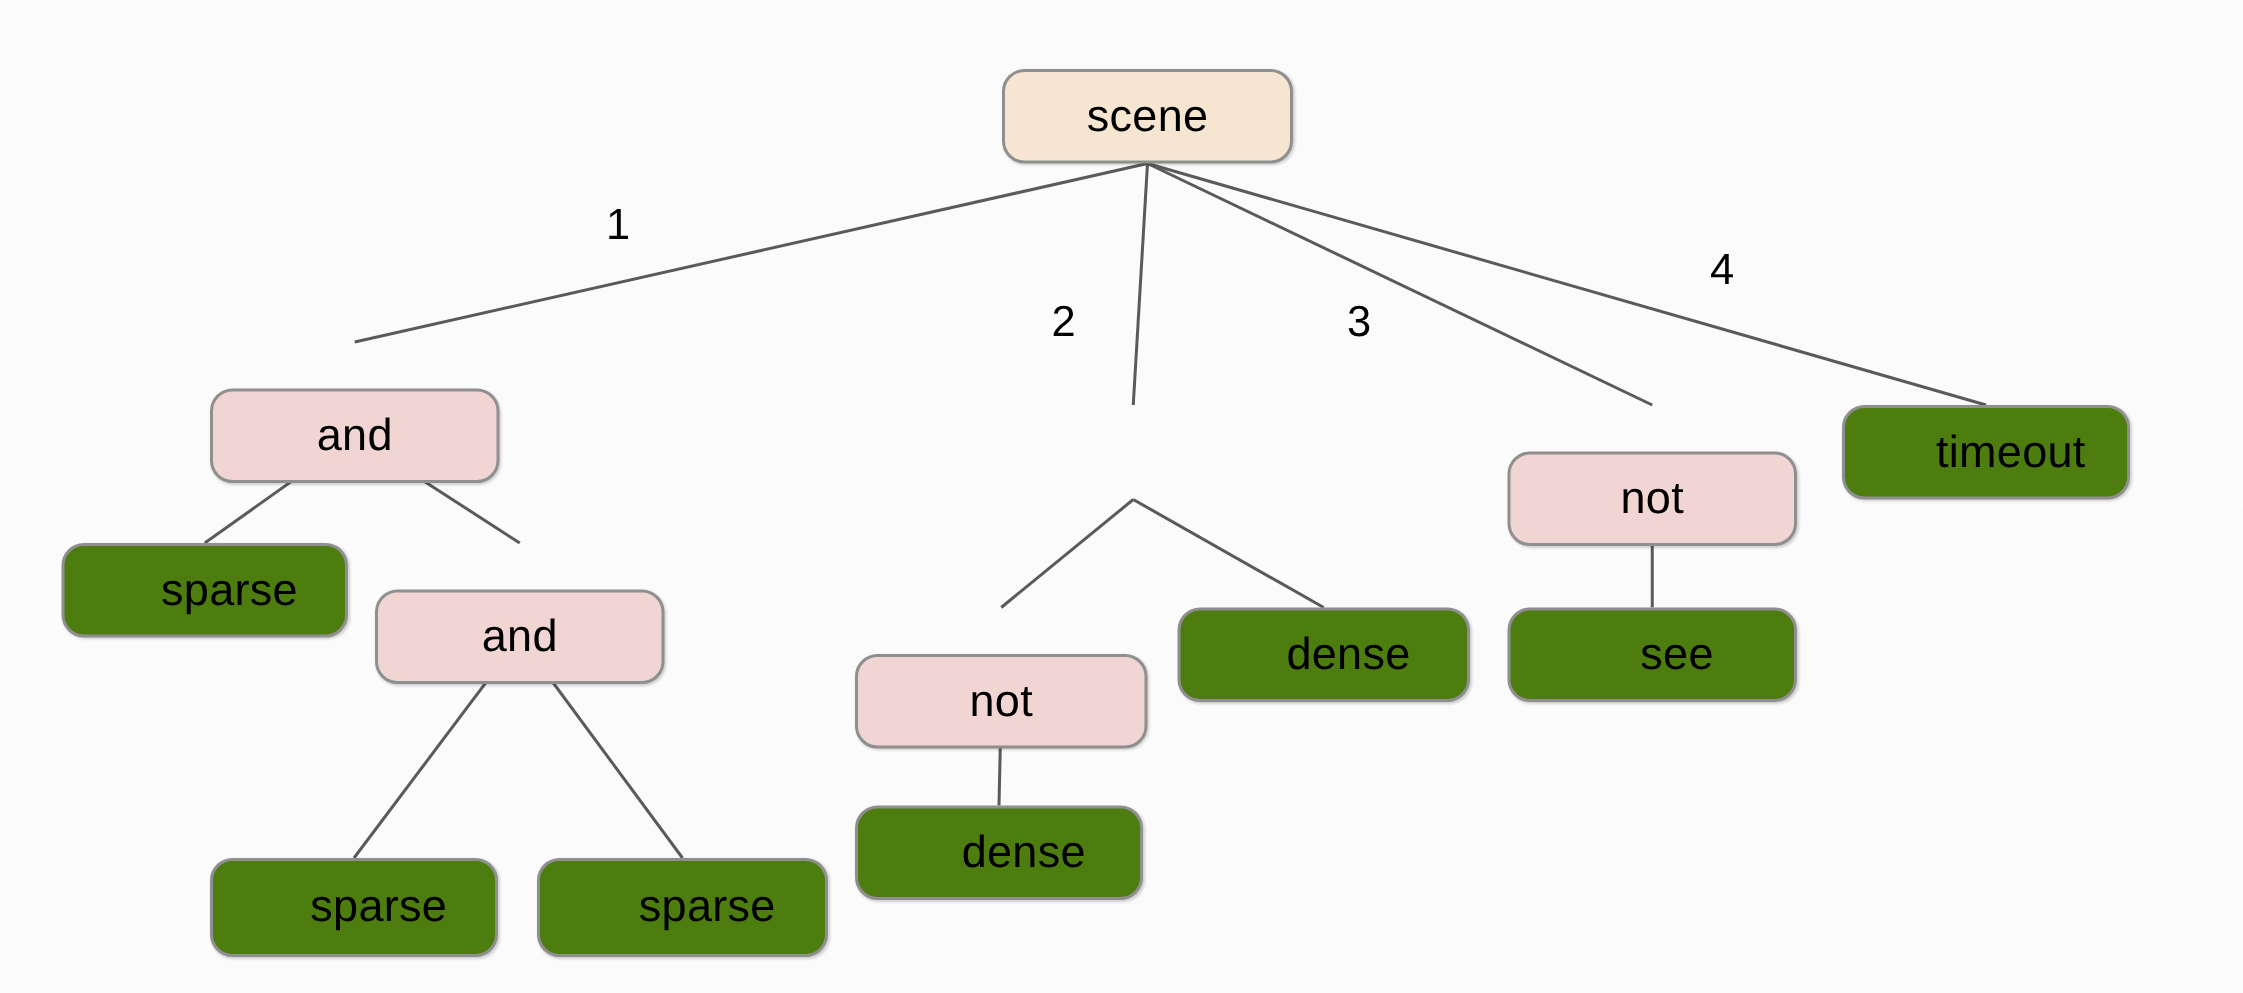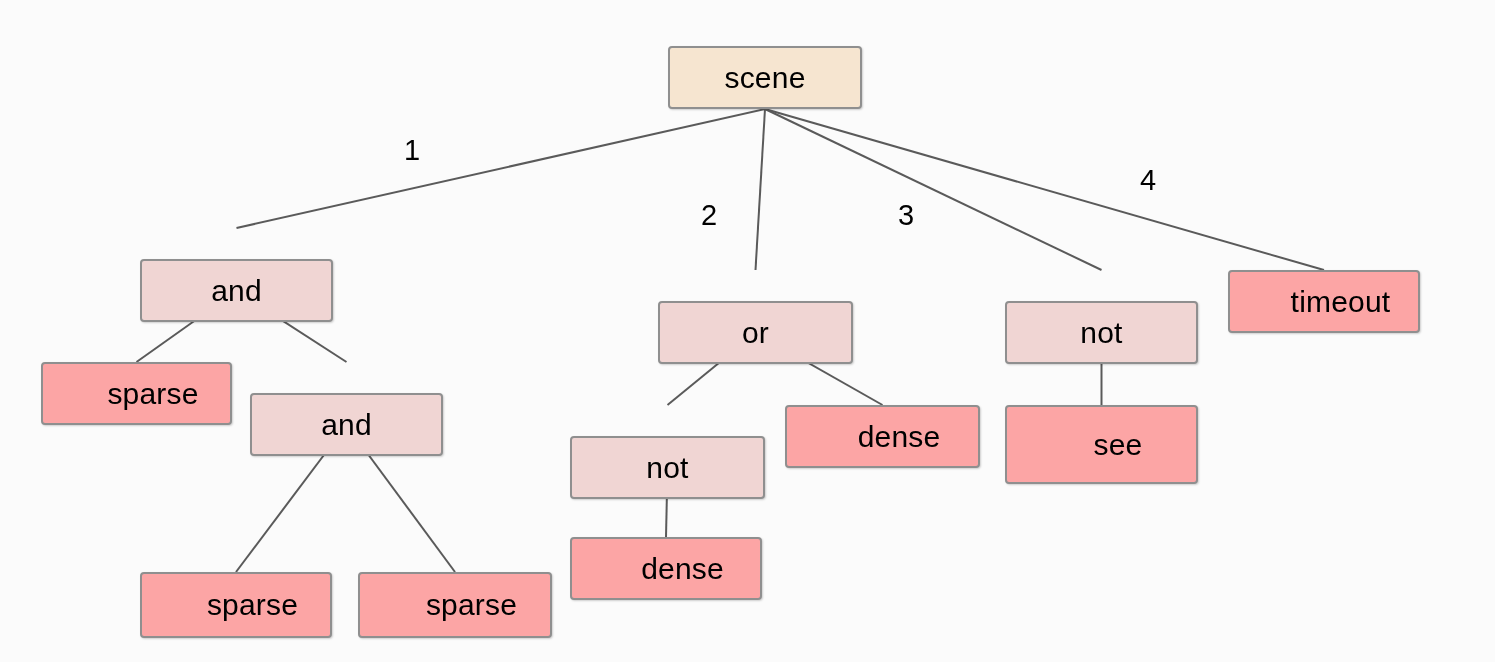--- a/index.html
+++ b/index.html
@@ -23,31 +23,31 @@
     height: 662px;
     pointer-events: none;
   }
   .node {
     position: absolute;
     box-sizing: border-box;
     display: flex;
     align-items: center;
     justify-content: center;
     border: 2px solid #8f8f8f;
-    border-radius: 4px;
+    border-radius: 15px;
     color: #000000;
     font-size: 30px;
     line-height: 1;
     letter-spacing: 0.2px;
     white-space: nowrap;
     box-shadow: 1px 1px 2px rgba(0,0,0,0.18);
   }
   .node.root   { background: #f6e5d0; }
   .node.op     { background: #f0d5d3; margin-top: 31px; }
-  .node.leaf   { background: #fca5a5; padding-left: 33px; }
+  .node.leaf   { background: #4d7c0f; padding-left: 33px; }
   .edge-label {
     position: absolute;
     font-size: 29px;
     color: #000000;
     line-height: 1;
     white-space: nowrap;
   }
 </style>
 </head>
 <body>
@@ -70,42 +70,39 @@
 <div class="edge-label" style="left: 404px; top: 136px;">1</div>
     <div class="edge-label" style="left: 701px; top: 201px;">2</div>
     <div class="edge-label" style="left: 898px; top: 201px;">3</div>
     <div class="edge-label" style="left: 1140px; top: 166px;">4</div>
     <div class="node root" style="left: 668px; top: 46px; width: 194px; height: 63px;">
       <span>scene</span>
     </div>
     <div class="node op" style="left: 140px; top: 228px; width: 193px; height: 63px;">
       <span>and</span>
     </div>
-    <div class="node op" style="left: 658px; top: 270px; width: 195px; height: 63px;">
-      <span>or</span>
-    </div>
     <div class="node op" style="left: 1005px; top: 270px; width: 193px; height: 63px;">
       <span>not</span>
     </div>
     <div class="node leaf" style="left: 1228px; top: 270px; width: 192px; height: 63px;">
       <span>timeout</span>
     </div>
     <div class="node leaf" style="left: 41px; top: 362px; width: 191px; height: 63px;">
       <span>sparse</span>
     </div>
     <div class="node op" style="left: 250px; top: 362px; width: 193px; height: 63px;">
       <span>and</span>
     </div>
     <div class="node op" style="left: 570px; top: 405px; width: 195px; height: 63px;">
       <span>not</span>
     </div>
     <div class="node leaf" style="left: 785px; top: 405px; width: 195px; height: 63px;">
       <span>dense</span>
     </div>
-    <div class="node leaf" style="left: 1005px; top: 405px; width: 193px; height: 79px; align-items: center;">
+    <div class="node leaf" style="left: 1005px; top: 405px; width: 193px; height: 63px; align-items: center;">
       <span>see</span>
     </div>
     <div class="node leaf" style="left: 570px; top: 537px; width: 192px; height: 63px;">
       <span>dense</span>
     </div>
     <div class="node leaf" style="left: 140px; top: 572px; width: 192px; height: 66px;">
       <span>sparse</span>
     </div>
     <div class="node leaf" style="left: 358px; top: 572px; width: 194px; height: 66px;">
       <span>sparse</span>

